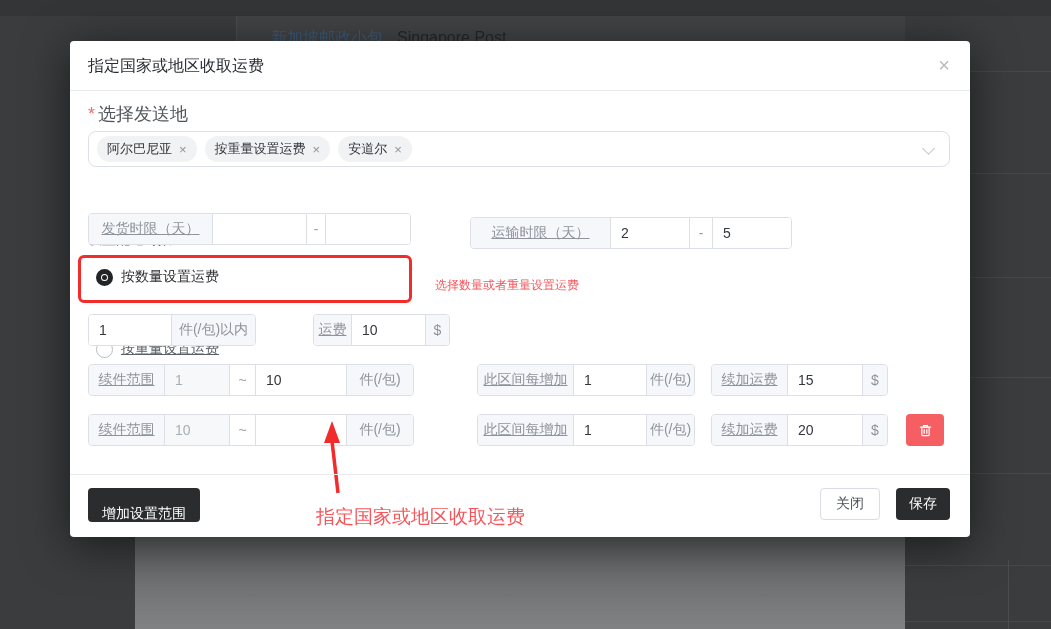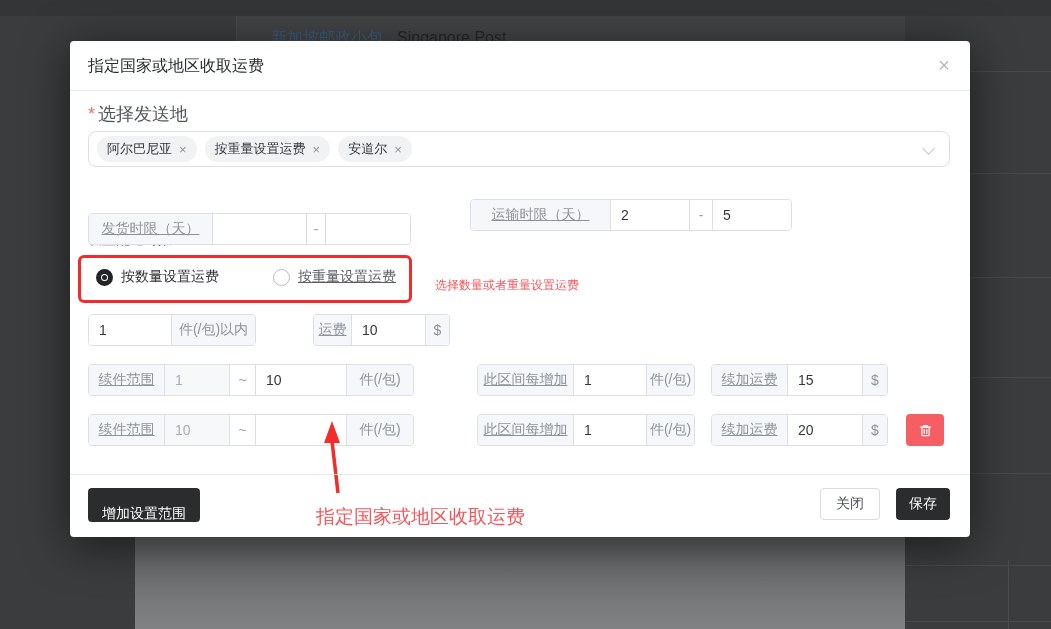--- a/index.html
+++ b/index.html
@@ -46,28 +46,28 @@
   .igroup{position:absolute;display:flex;height:32px;border:1px solid var(--input-border);border-radius:4px;background:#fff;overflow:hidden;font-size:14px;}
   .seg{display:flex;align-items:center;justify-content:center;height:100%;}
   .addon{background:var(--addon-bg);color:#8f939b;white-space:nowrap;}
   .addon-l{border-right:1px solid var(--input-border);text-decoration:underline;}
   .addon-r{border-left:1px solid var(--input-border);}
   .sep{color:#9aa0a8;border-left:1px solid var(--input-border);border-right:1px solid var(--input-border);background:#fff;}
   .seg-input{border:none;outline:none;height:100%;padding:0 10px;font-size:14px;color:#33373c;font-family:inherit;background:#fff;min-width:0;}
   .seg-input.dis{background:#f7f8fa;color:#a9adb4;}
 
   .grp-dispatch{left:18px;top:172px;}
-  .grp-transport{left:400px;top:158px;}
+  .grp-transport{left:400px;top:176px;}
   .grp-qty{left:18px;top:273px;}
   .grp-fee{left:243px;top:273px;}
   .tier-a1{left:18px;top:323px;} .tier-b1{left:407px;top:323px;} .tier-c1{left:641px;top:323px;}
   .tier-a2{left:18px;top:373px;} .tier-b2{left:407px;top:373px;} .tier-c2{left:641px;top:373px;}
 
   .anno-box{position:absolute;left:8px;top:214px;width:334px;height:48px;border:3px solid var(--annotation-red);border-radius:6px;pointer-events:none;}
-  .radio-row{position:absolute;left:26px;top:227px;display:flex;align-items:center;gap:54px;}
+  .radio-row{position:absolute;left:26px;top:227px;display:flex;align-items:center;gap:54px;flex-direction:column;}
   .radio-item{display:flex;align-items:center;gap:8px;cursor:pointer;}
   .radio-on{width:17px;height:17px;border-radius:50%;border:5px solid #222427;background:#fff;display:inline-flex;align-items:center;justify-content:center;flex:none;}
   .radio-on::after{content:'';width:5px;height:5px;border-radius:50%;background:#222427;}
   .radio-off{width:17px;height:17px;border-radius:50%;border:1px solid #b9bdc4;background:#fff;flex:none;}
   .radio-lbl-on{font-size:14px;color:#303135;}
   .radio-lbl-off{font-size:14px;color:#5b5f66;text-decoration:underline;}
 
   .anno-mode{position:absolute;left:365px;top:236px;font-size:12px;color:var(--annotation-text-red);white-space:nowrap;}
   .anno-max{position:absolute;left:246px;top:463px;font-size:19px;color:var(--annotation-text-red);white-space:nowrap;}
   .anno-arrow{position:absolute;left:235px;top:375px;pointer-events:none;}

